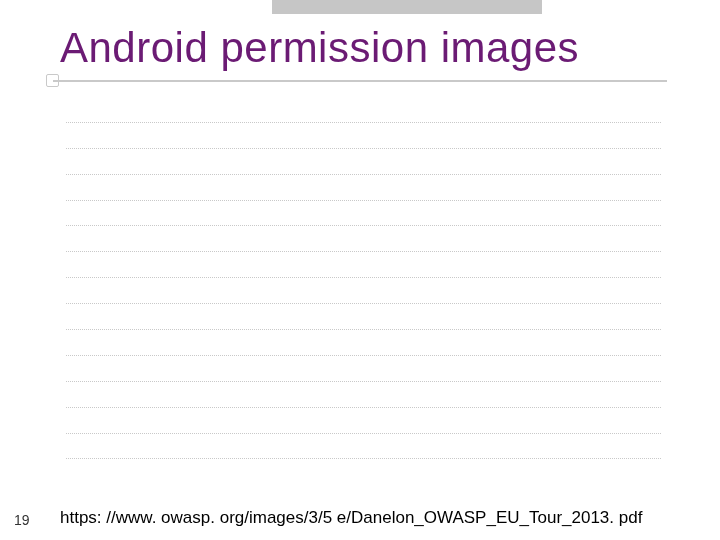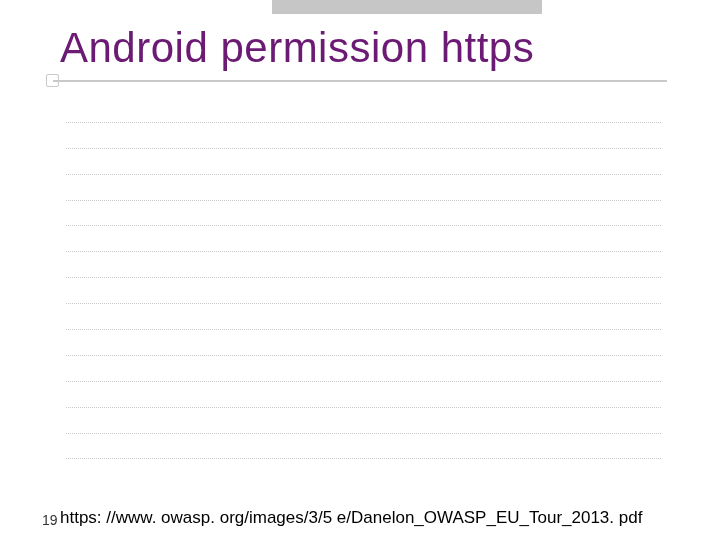--- a/index.html
+++ b/index.html
@@ -56,37 +56,36 @@
     height: 25.9px;
     border-bottom: 1px dotted #c9c9c9;
     box-sizing: border-box;
   }
   .page-number {
     position: absolute;
     left: 14px;
     bottom: 12px;
     font-size: 14px;
     color: #333333;
-    margin-left: 28px;
   }
   .footer-url {
     position: absolute;
     left: 60px;
     bottom: 12px;
     font-size: 17px;
     color: #000000;
     white-space: nowrap;
   }
 </style>
 </head>
 <body>
 
 <div class="note-block"></div>
 
-<div class="title">Android permission https</div>
+<div class="title">Android permission images</div>
 <div class="title-bullet"></div>
 <div class="title-underline"></div>
 
 <div class="body-lines" id="body-lines">
     <div class="body-line"></div>
     <div class="body-line"></div>
     <div class="body-line"></div>
     <div class="body-line"></div>
     <div class="body-line"></div>
     <div class="body-line"></div>

